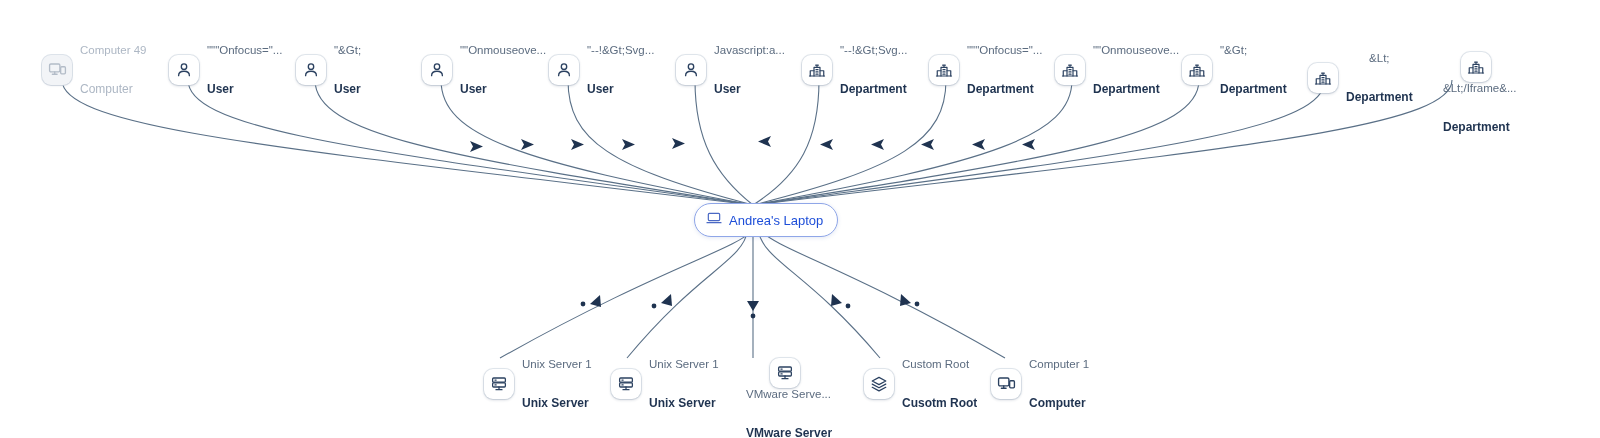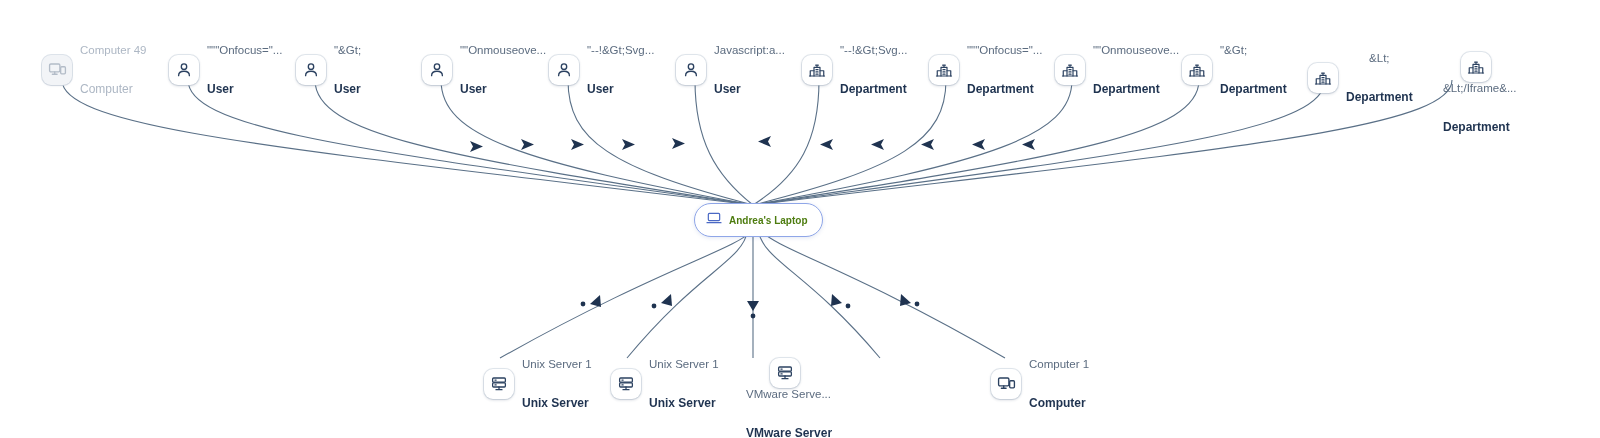--- a/index.html
+++ b/index.html
@@ -91,23 +91,23 @@
     display: flex;
     align-items: center;
     gap: 7px;
     padding: 6px 14px 6px 11px;
     border: 1.4px solid #8fa6e8;
     border-radius: 20px;
     background: #ffffff;
     box-shadow: 0 1px 4px rgba(60, 90, 170, 0.14);
   }
   #center-node .center-label {
-    font-size: 10px;
-    color: #4d7c0f;
-    font-weight: 700;
+    font-size: 13px;
+    color: #1d4ed8;
+    font-weight: 400;
     white-space: nowrap;
   }
 </style>
 </head>
 <body>
 
 <div id="canvas">
 
   <svg id="edges" viewBox="0 0 1600 438" xmlns="http://www.w3.org/2000/svg">
     <defs>
@@ -400,20 +400,33 @@
         <path d="M6.6 6.7h1.6M6.6 13.2h1.6"></path>
         <path d="M12 16v3.5M8 19.5h8"></path>
       </svg>
     </span>
     <span class="node-labels">
       <span class="node-title">VMware Serve...</span>
       <span class="node-sub">VMware Server</span>
     </span>
   </div>
 
+  <div class="node" style="left:864px; top:358px;">
+    <span class="node-icon">
+      <svg width="18" height="18" viewBox="0 0 24 24" fill="none" stroke="#2b4160" stroke-width="1.7" stroke-linecap="round" stroke-linejoin="round">
+        <path d="M12 3.2 21 8l-9 4.8L3 8z"></path>
+        <path d="M3 12.2 12 17l9-4.8"></path>
+        <path d="M3 16.4 12 21.2l9-4.8"></path>
+      </svg>
+    </span>
+    <span class="node-labels">
+      <span class="node-title">Custom Root</span>
+      <span class="node-sub">Cusotm Root</span>
+    </span>
+  </div>
 
   <div class="node" style="left:991px; top:358px;">
     <span class="node-icon">
       <svg width="19" height="19" viewBox="0 0 24 24" fill="none" stroke="#2b4160" stroke-width="1.7" stroke-linecap="round" stroke-linejoin="round">
         <rect x="2" y="5" width="13" height="10" rx="1.6"></rect>
         <path d="M8.5 15v3M5.5 18h6"></path>
         <rect x="16" y="8.5" width="6" height="9" rx="1.3"></rect>
       </svg>
     </span>
     <span class="node-labels">

